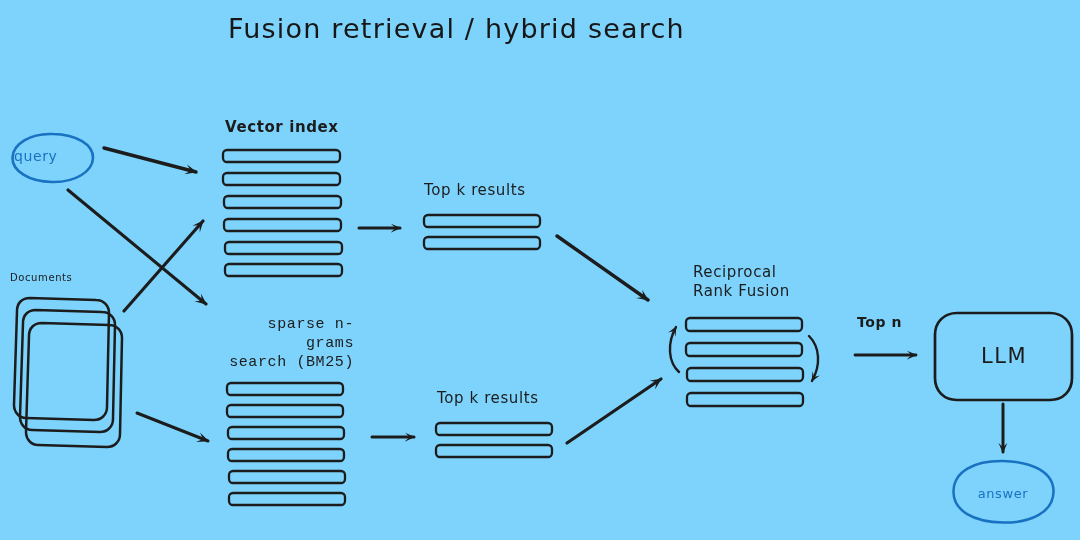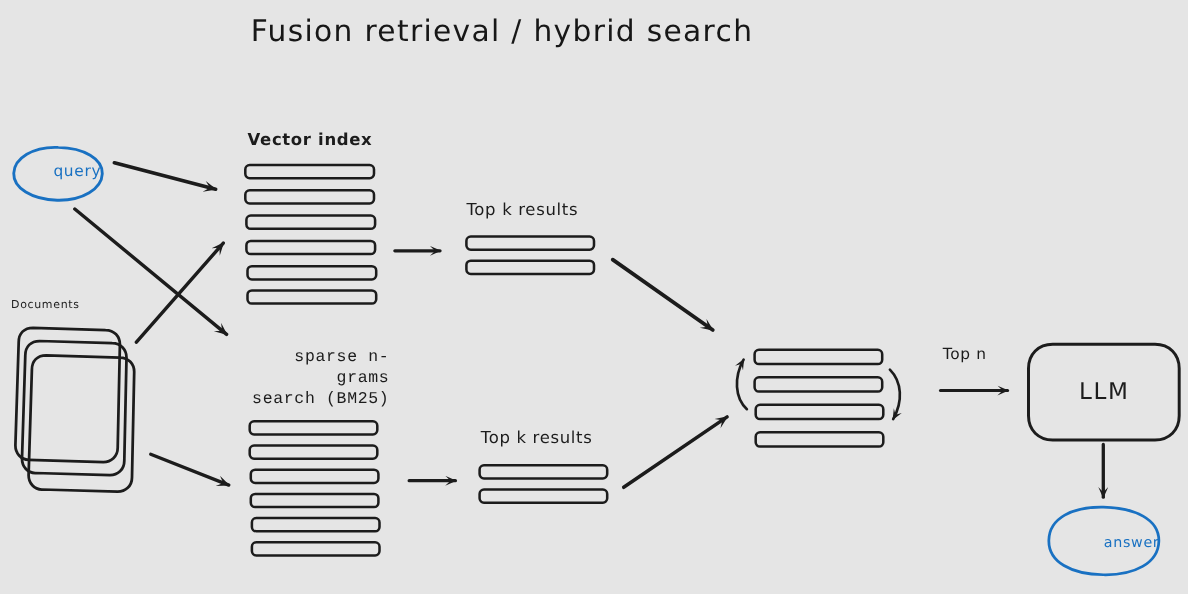--- a/index.html
+++ b/index.html
@@ -5,21 +5,21 @@
 <style>
   html, body {
     margin: 0;
     padding: 0;
     background: #ffffff;
   }
   #canvas {
     position: relative;
     width: 1080px;
     height: 540px;
-    background: #e5e5e5;
+    background: #7dd3fc;
     overflow: hidden;
     font-family: "DejaVu Sans", sans-serif;
   }
   #sketch {
     position: absolute;
     left: 0;
     top: 0;
     width: 1080px;
     height: 540px;
   }
@@ -43,32 +43,32 @@
     left: 224px; top: 316px; font-size: 15px;
     width: 130px; text-align: right; white-space: normal; font-family: Liberation Mono, monospace;
   }
   #label-documents { left: 10px; top: 272px; font-size: 10px; }
   #label-topk-1 { left: 424px; top: 181px; font-size: 15px; }
   #label-topk-2 { left: 437px; top: 389px; font-size: 15px; }
   #label-rrf {
     left: 693px; top: 263px; font-size: 15px;
     width: 120px; white-space: normal;
   }
-  #label-topn { left: 857px; top: 314px; font-size: 14px; }
+  #label-topn { left: 857px; top: 314px; font-size: 14px; font-weight: bold; }
   #label-llm {
     left: 935px; top: 343px; width: 138px;
     text-align: center; font-size: 21px; letter-spacing: 1.5px;
   }
   #label-query {
     left: 14px; top: 148px; width: 78px;
-    text-align: right; font-size: 14px; color: #1971c2;
+    text-align: left; font-size: 14px; color: #1971c2;
   }
   #label-answer {
     left: 952px; top: 486px; width: 102px;
-    text-align: right; font-size: 13px; color: #1971c2;
+    text-align: center; font-size: 13px; color: #1971c2;
   }
 </style>
 </head>
 <body>
 
 <div id="canvas">
 
   <svg id="sketch" viewBox="0 0 1080 540">
     <defs>
       <marker id="ah" markerWidth="16" markerHeight="16" refX="11" refY="5.2" orient="auto" markerUnits="userSpaceOnUse">
@@ -181,20 +181,24 @@
 
   <div class="lbl" id="label-sparse-index">
     <span>sparse n-grams</span><br>
     <span>search (BM25)</span>
   </div>
 
   <div class="lbl" id="label-topk-1">Top k results</div>
 
   <div class="lbl" id="label-topk-2">Top k results</div>
 
+  <div class="lbl" id="label-rrf">
+    <span>Reciprocal</span><br>
+    <span>Rank Fusion</span>
+  </div>
 
   <div class="lbl" id="label-topn">Top n</div>
 
   <div class="lbl" id="label-llm">LLM</div>
 
   <div class="lbl" id="label-answer">answer</div>
 
 </div>
 
 </body></html>

